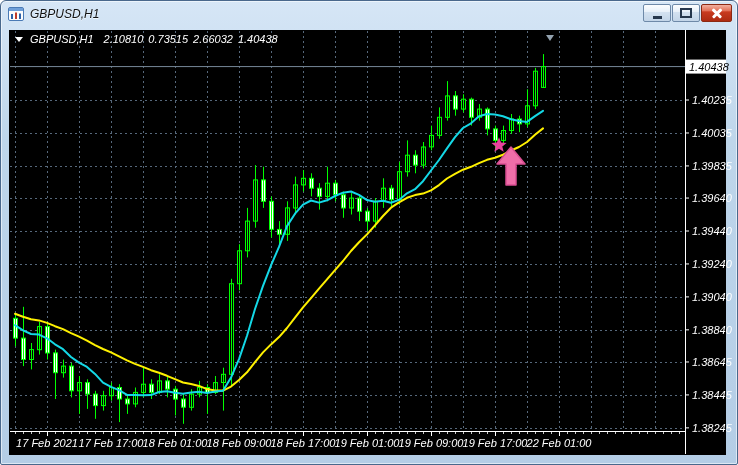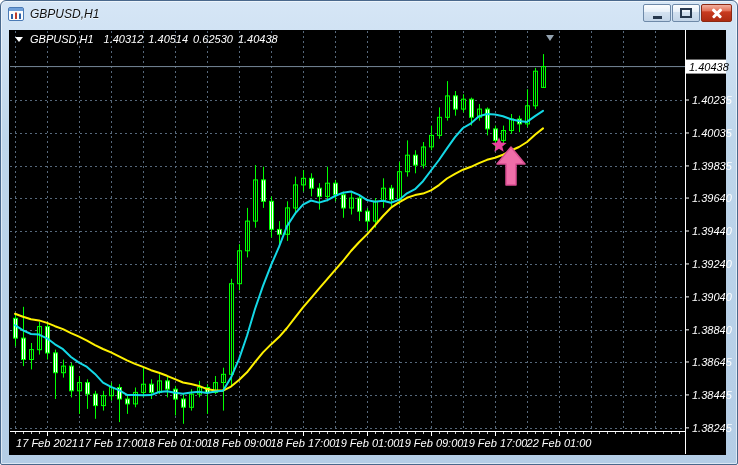--- a/index.html
+++ b/index.html
@@ -176,18 +176,18 @@
       <text x="430" y="446" fill="#FFFFFF" font-size="11" text-anchor="middle">19 Feb 09:00</text>
       <line x1="494.5" y1="431" x2="494.5" y2="435" stroke="#fff"></line>
       <text x="494" y="446" fill="#FFFFFF" font-size="11" text-anchor="middle">19 Feb 17:00</text>
       <line x1="558.5" y1="431" x2="558.5" y2="435" stroke="#fff"></line>
       <text x="558" y="446" fill="#FFFFFF" font-size="11" text-anchor="middle">22 Feb 01:00</text>
     </svg>
 
   <div id="ohlc">
     <span id="symtri"></span>
     <span class="sym">GBPUSD,H1</span>
-    <span class="v">1.40312</span>
-    <span class="v">1.40514</span>
-    <span class="v">0.62530</span>
+    <span class="v">2.10810</span>
+    <span class="v">0.73515</span>
+    <span class="v">2.66032</span>
     <span class="v">1.40438</span>
   </div>
 </div>
 
 </body></html>

